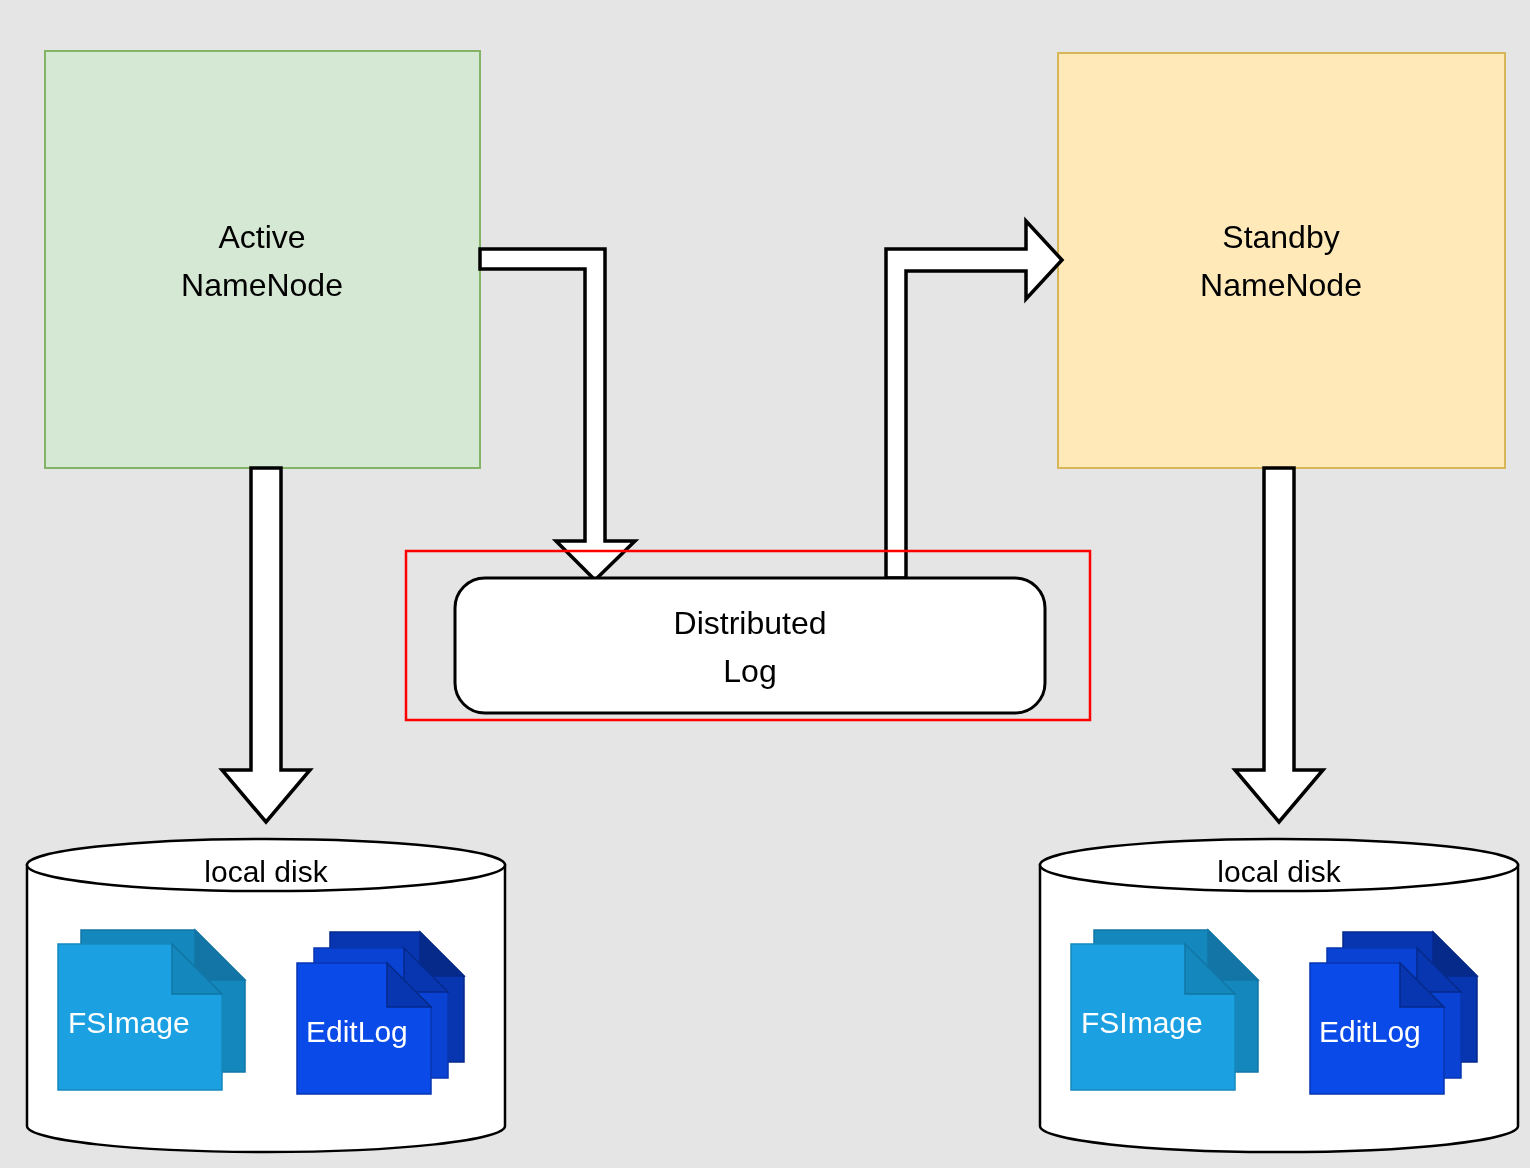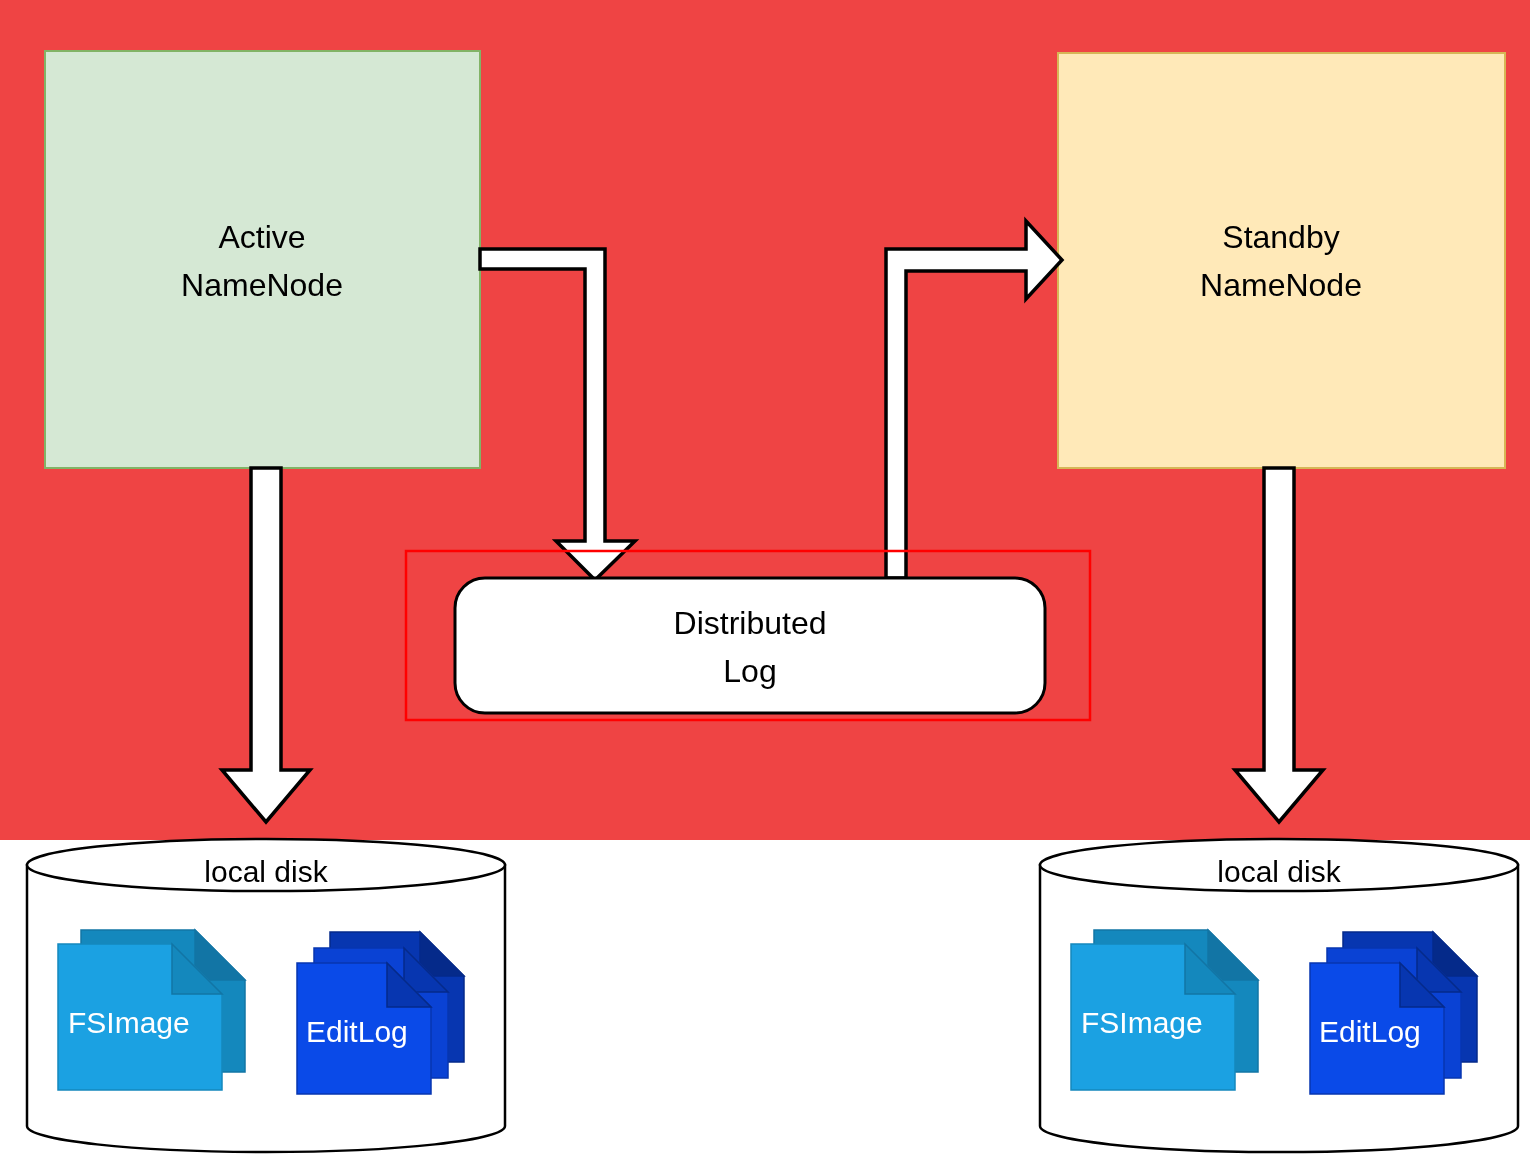--- a/index.html
+++ b/index.html
@@ -9,22 +9,22 @@
   }
   body {
     width: 1530px;
     height: 1168px;
     overflow: hidden;
     font-family: "Liberation Sans", sans-serif;
   }
   #stage {
     position: relative;
     width: 1530px;
-    height: 840px;
-    background: #ef4444;
+    height: 1168px;
+    background: #e5e5e5;
   }
   #diagram-svg {
     position: absolute;
     left: 0;
     top: 0;
     width: 1530px;
     height: 1168px;
   }
   .node-label {
     font-family: "Liberation Sans", sans-serif;

